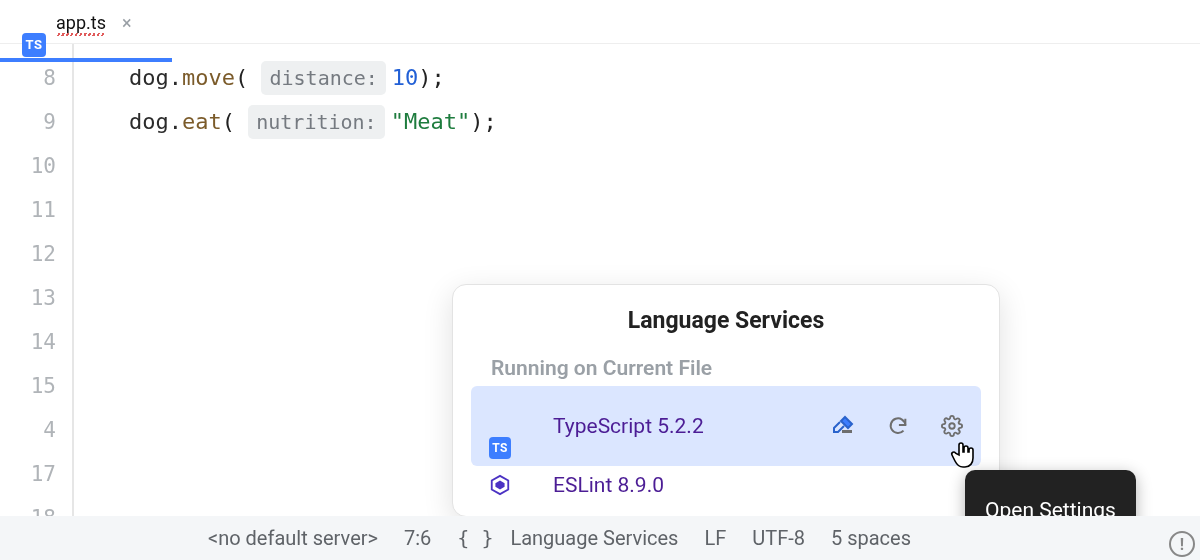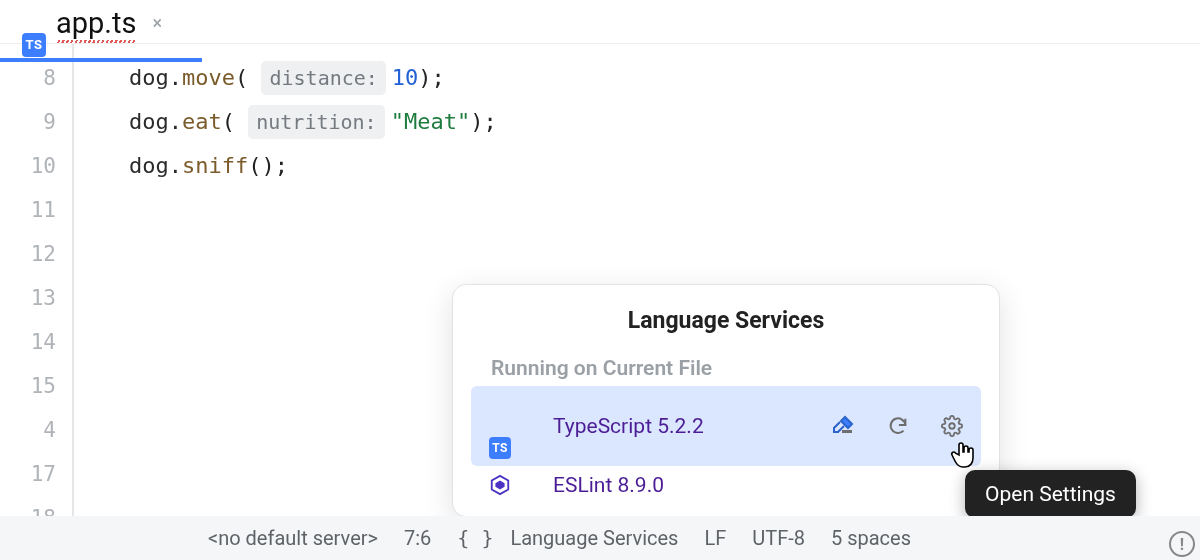--- a/index.html
+++ b/index.html
@@ -43,21 +43,21 @@
     color: #fff;
     font-weight: 700;
     font-size: 13px;
     display: flex;
     align-items: center;
     justify-content: center;
     letter-spacing: 0.5px;
     margin-top: 44px;
   }
   .ts-badge.sm { width: 22px; height: 22px; font-size: 12px; }
-  .tab-title { font-size: 29px; color: #111; position: relative; }
+  .tab-title { font-size: 18px; color: #111; position: relative; }
   .tab-title .squiggle {
     position: absolute;
     left: 0; right: 0; bottom: -3px; height: 3px;
     background: repeating-linear-gradient(115deg, transparent 0 2px, #e05a5a 2px 4px);
   }
   .close-x { color: #9aa0a6; font-size: 18px; padding: 0 6px; cursor: pointer; }
 
   
   .editor { display: flex; height: 472px; }
   .gutter {
@@ -134,21 +134,21 @@
     width: 22px; height: 22px; position: relative;
   }
   .eslint-badge svg { display: block; }
 
   
   .tooltip {
     position: absolute;
     left: 965px; top: 470px;
     background: #222; color: #fff;
     font-size: 21px;
-    padding: 12px 20px;
+    padding: 28px 20px;
     border-radius: 10px;
     box-shadow: 0 4px 16px rgba(0,0,0,0.3);
   }
 
   
   .cursor {
     position: absolute;
     left: 950px; top: 439px;
     pointer-events: none;
   }
@@ -199,21 +199,20 @@
     <div class="ln">13</div>
     <div class="ln">14</div>
     <div class="ln">15</div>
     <div class="ln">4</div>
     <div class="ln">17</div>
     <div class="ln">18</div>
   </div>
   <div class="code mono">
     <div class="row"><span class="t-var">dog</span><span class="t-dot">.</span><span class="t-fn">move</span><span class="t-paren">( </span><span class="hint">distance:</span><span class="t-num">10</span><span class="t-paren">);</span></div>
     <div class="row"><span class="t-var">dog</span><span class="t-dot">.</span><span class="t-fn">eat</span><span class="t-paren">( </span><span class="hint">nutrition:</span><span class="t-str">"Meat"</span><span class="t-paren">);</span></div>
-    <div class="row"><span class="t-var">dog</span><span class="t-dot">.</span><span class="t-fn">sniff</span><span class="t-paren">();</span></div>
   </div>
 </div>
 
 <div class="popup">
   <h2>Language Services</h2>
   <div class="section-label">Running on Current File</div>
 
   <div class="svc-row sel">
     <span class="ts-badge sm">TS</span>
     <span class="name">TypeScript 5.2.2</span>

